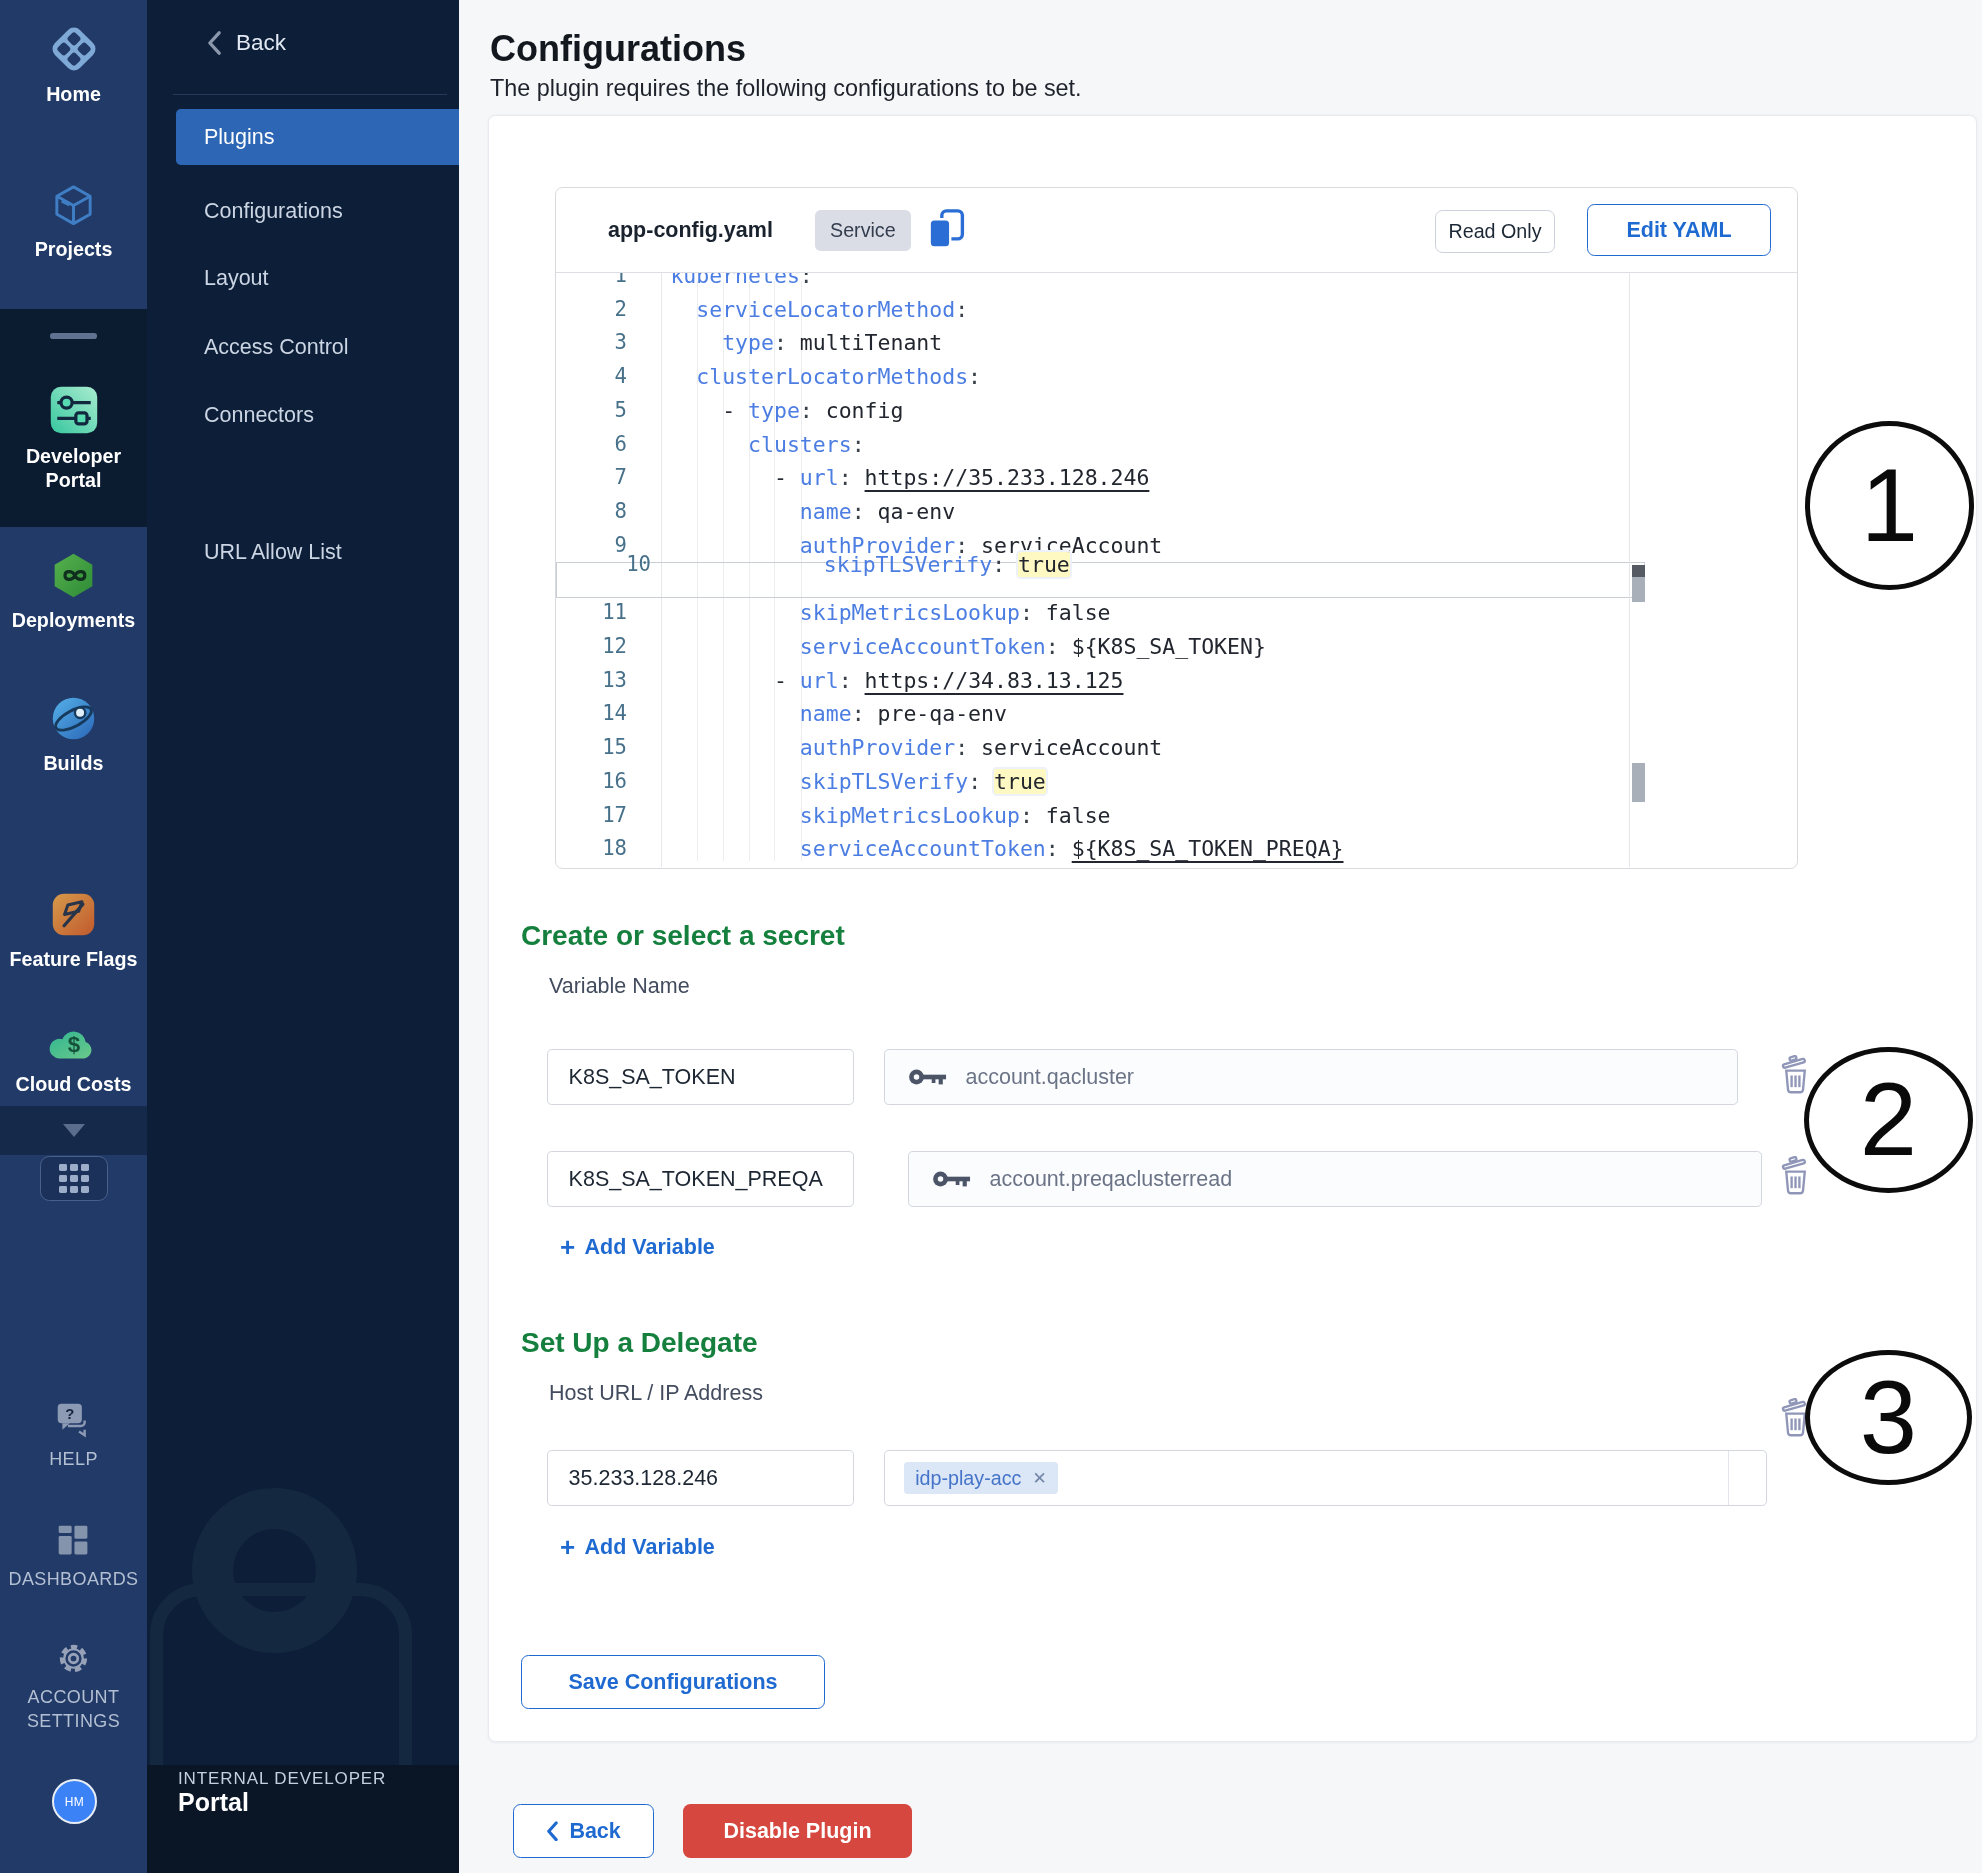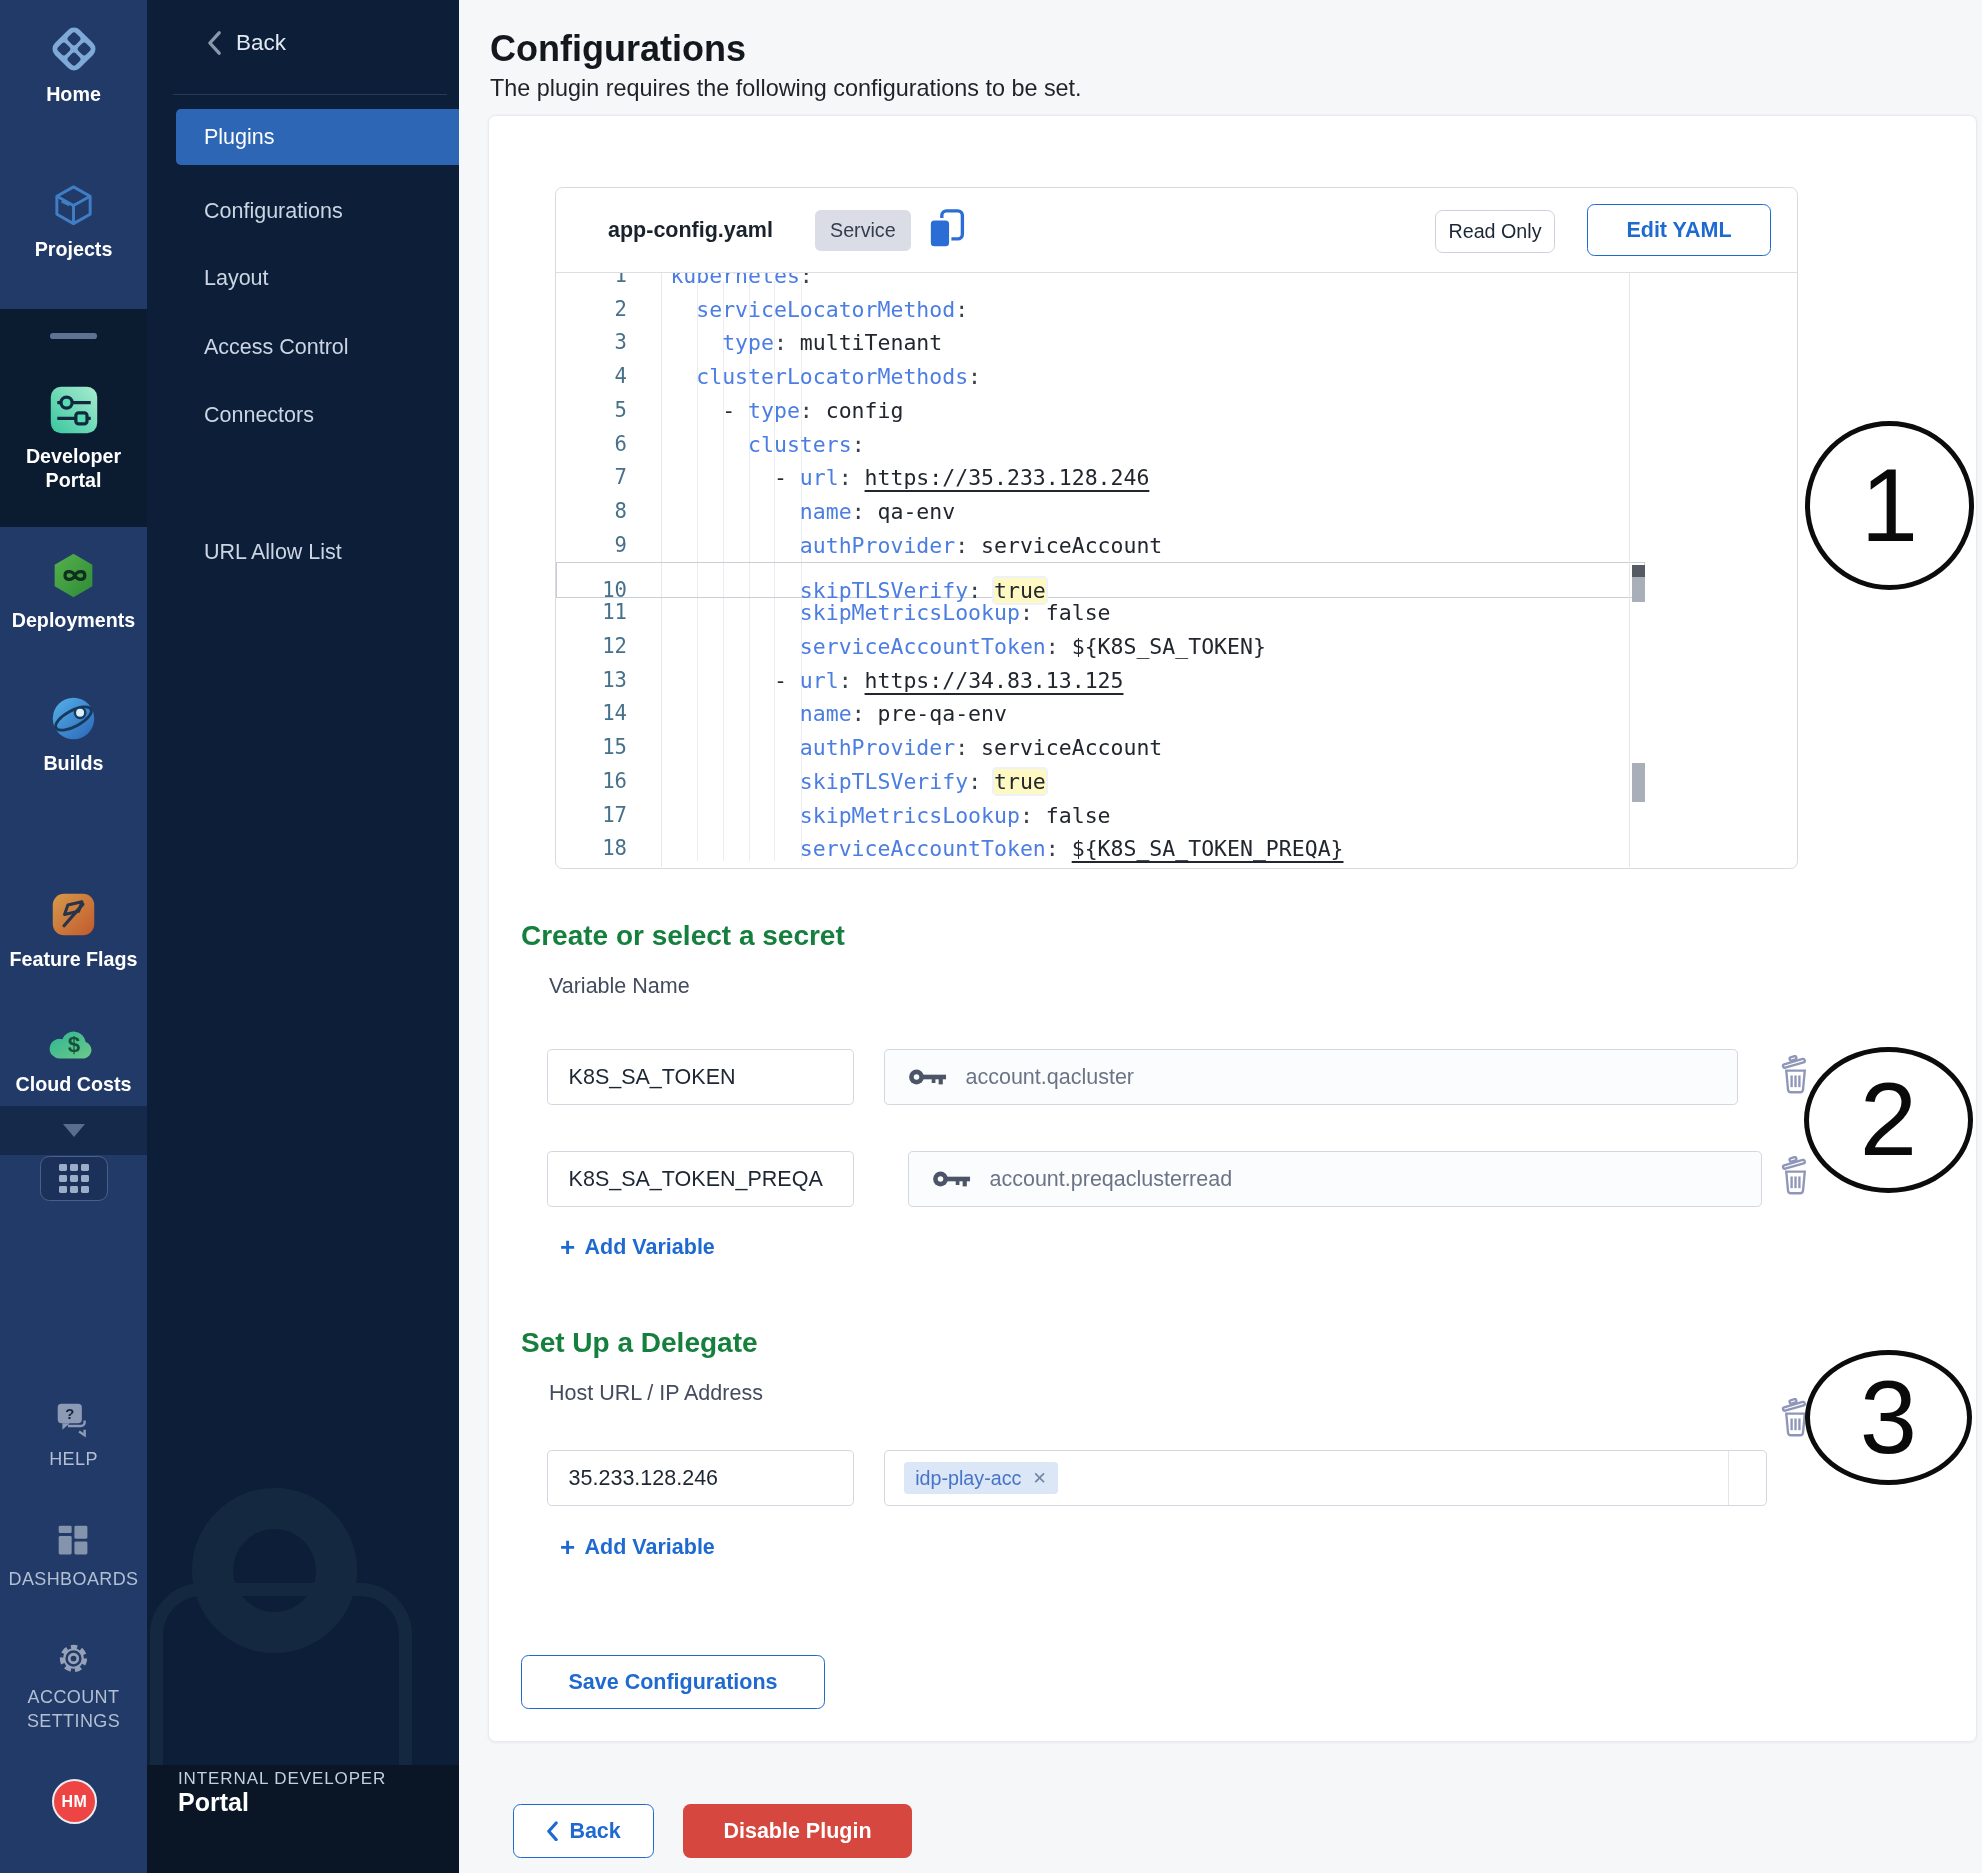--- a/index.html
+++ b/index.html
@@ -14,23 +14,23 @@
   .rit{left:0;width:147px;text-align:center;cursor:pointer;}
   .rit .ric{display:flex;justify-content:center;}
   .rit .rlb{margin-top:7.5px;color:#ffffff;font-size:19.7px;font-weight:600;line-height:24px;}
   .rit .rlb.small{color:#b3bfd2;font-size:18px;font-weight:400;letter-spacing:0.4px;}
   .rail-dash{left:50px;top:333px;width:47px;height:5.6px;border-radius:2.8px;background:#5f7292;}
   .chev-down{width:0;height:0;border-left:11.2px solid transparent;border-right:11.2px solid transparent;border-top:13px solid #5a6d8d;}
   .grid-btn{left:40px;top:1156px;width:66px;height:43px;border:1.9px solid #47618c;border-radius:9.4px;
             display:flex;align-items:center;justify-content:center;cursor:pointer;background:rgba(10,25,48,.25);}
   .g9{display:grid;grid-template-columns:repeat(3,7.5px);grid-gap:3.7px;}
   .g9 i{width:7.5px;height:7.5px;background:#9cadc9;border-radius:1.4px;}
-  .avatar{left:52px;top:1779px;width:45px;height:45px;border-radius:50%;background:#ef4444;border:2.8px solid #e8edf4;
+  .avatar{left:52px;top:1779px;width:45px;height:45px;border-radius:50%;background:#3b82f6;border:2.8px solid #e8edf4;
           box-sizing:border-box;display:flex;align-items:center;justify-content:center;color:#fff;
-          font-size:16px;font-weight:700;letter-spacing:0.5px;cursor:pointer;}
+          font-size:12px;font-weight:400;letter-spacing:0.5px;cursor:pointer;}
 
   
   .sidenav{left:147px;top:0;width:312px;height:1874px;background:#0d1f38;overflow:hidden;}
   .snv-back{left:59px;top:30px;display:flex;align-items:center;cursor:pointer;}
   .snv-back .blb{color:#e2e9f3;font-size:22.5px;margin-left:13px;}
   .snv-div{left:26px;top:94px;width:274px;height:0.9px;background:#25395a;}
   .snv-item{left:29px;width:283px;height:56px;display:flex;align-items:center;padding-left:28px;box-sizing:border-box;
             color:#cbd5e3;font-size:21.5px;cursor:pointer;}
   .snv-item.sel{background:#2d66b4;border-radius:4.7px 0 0 4.7px;color:#ffffff;}
   .decor-ring{left:45px;top:1488px;width:165px;height:165px;border-radius:50%;border:41px solid #14293f;box-sizing:border-box;}
@@ -372,21 +372,21 @@
           <span class="cc"><span class="ws">        - </span><span class="ck">url</span><span class="cs">: </span><span class="cv u">https://35.233.128.246</span></span>
         </div>
       <div class="cl" style="top:221px;">
           <span class="ln">8</span>
           <span class="cc"><span class="ws">          </span><span class="ck">name</span><span class="cs">: </span><span class="cv">qa-env</span></span>
         </div>
       <div class="cl" style="top:255px;">
           <span class="ln">9</span>
           <span class="cc"><span class="ws">          </span><span class="ck">authProvider</span><span class="cs">: </span><span class="cv">serviceAccount</span></span>
         </div>
-      <div class="cl" style="top:300px;">
+      <div class="cl" style="top:274px;margin-left:24px;">
           <span class="ln">10</span>
           <span class="cc"><span class="ws">          </span><span class="ck">skipTLSVerify</span><span class="cs">: </span><span class="cv hl">true</span></span>
         </div>
       <div class="cl" style="top:322px;">
           <span class="ln">11</span>
           <span class="cc"><span class="ws">          </span><span class="ck">skipMetricsLookup</span><span class="cs">: </span><span class="cv">false</span></span>
         </div>
       <div class="cl" style="top:356px;">
           <span class="ln">12</span>
           <span class="cc"><span class="ws">          </span><span class="ck">serviceAccountToken</span><span class="cs">: </span><span class="cv">${K8S_SA_TOKEN}</span></span>

